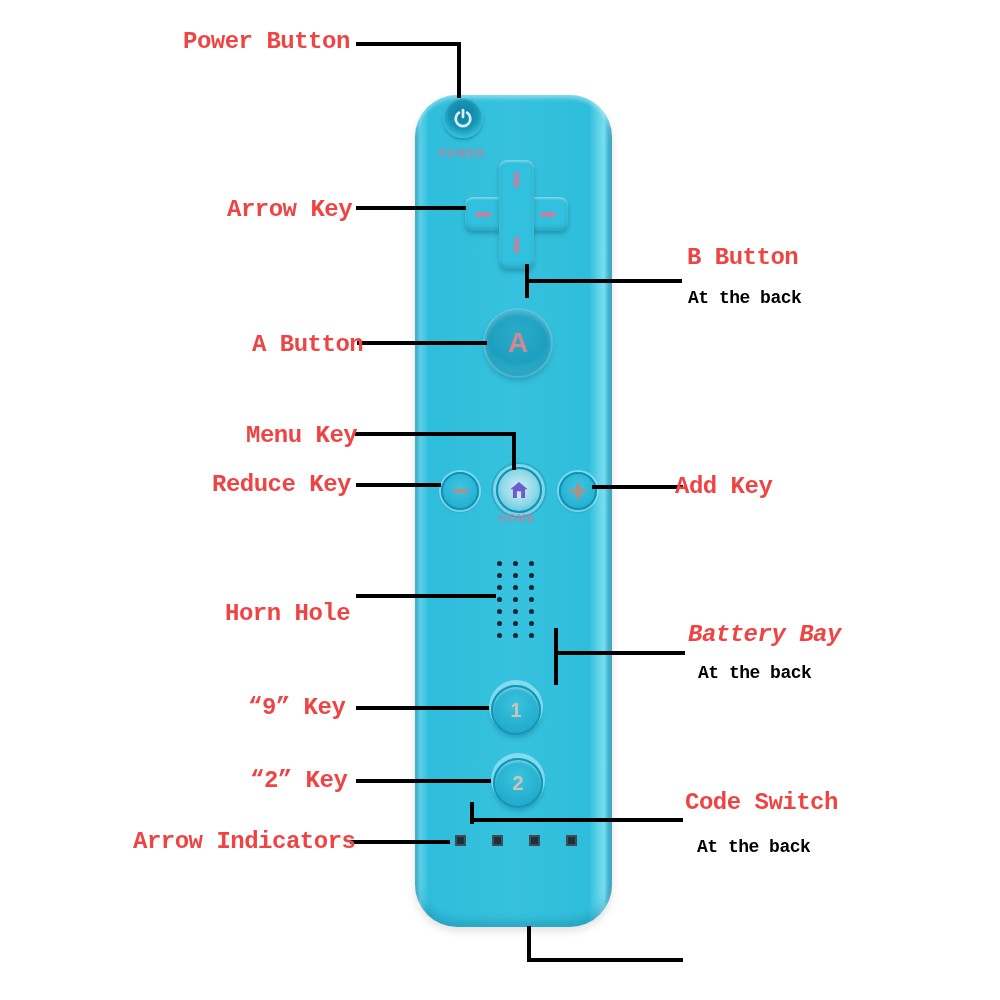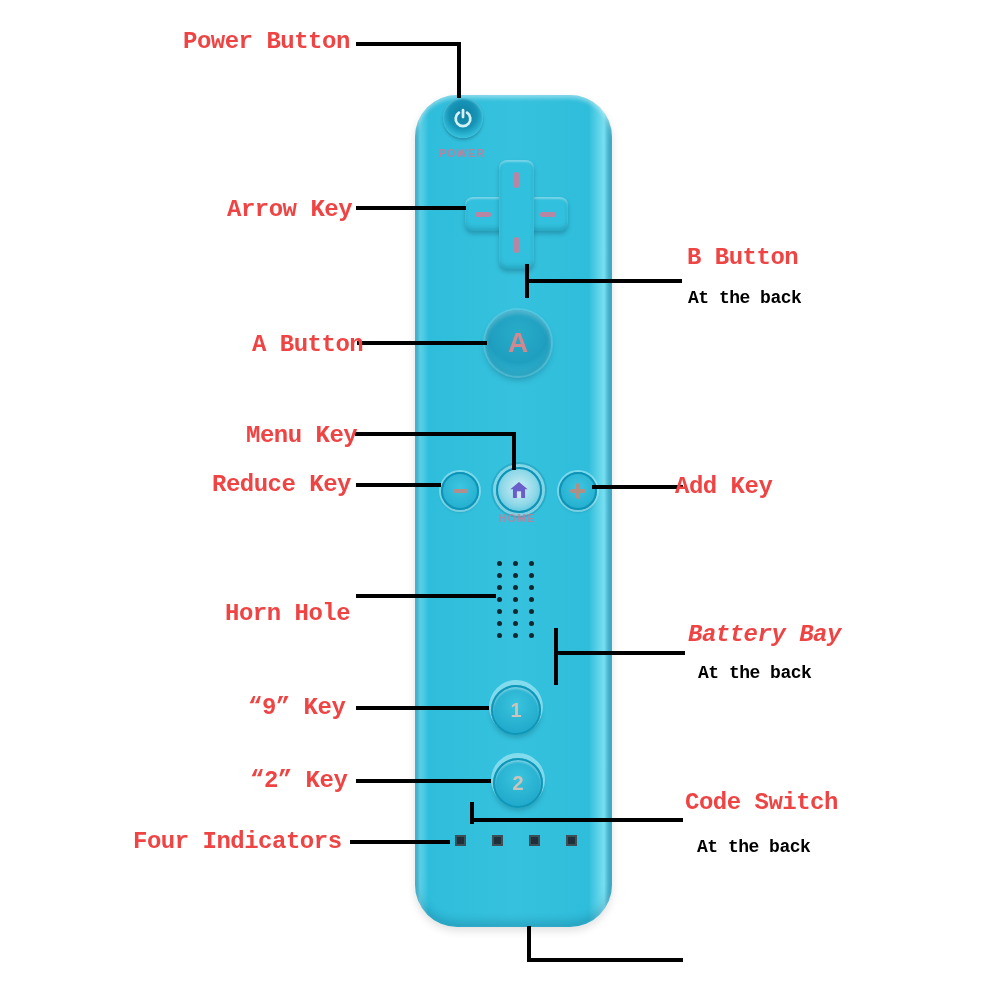--- a/index.html
+++ b/index.html
@@ -216,17 +216,17 @@
   <div class="sub lb-b-sub">At the back</div>
   <div class="lbl lb-a">A Button</div>
   <div class="lbl lb-menu">Menu Key</div>
   <div class="lbl lb-reduce">Reduce Key</div>
   <div class="lbl lb-add">Add Key</div>
   <div class="lbl lb-horn">Horn Hole</div>
   <div class="lbl lb-batt">Battery Bay</div>
   <div class="sub lb-batt-sub">At the back</div>
   <div class="lbl lb-1">“9” Key</div>
   <div class="lbl lb-2">“2” Key</div>
-  <div class="lbl lb-four">Four Indicators</div>
+  <div class="lbl lb-four">Arrow Indicators</div>
   <div class="lbl lb-code">Code Switch</div>
   <div class="sub lb-code-sub">At the back</div>
 
 </div>
 
 </body></html>

